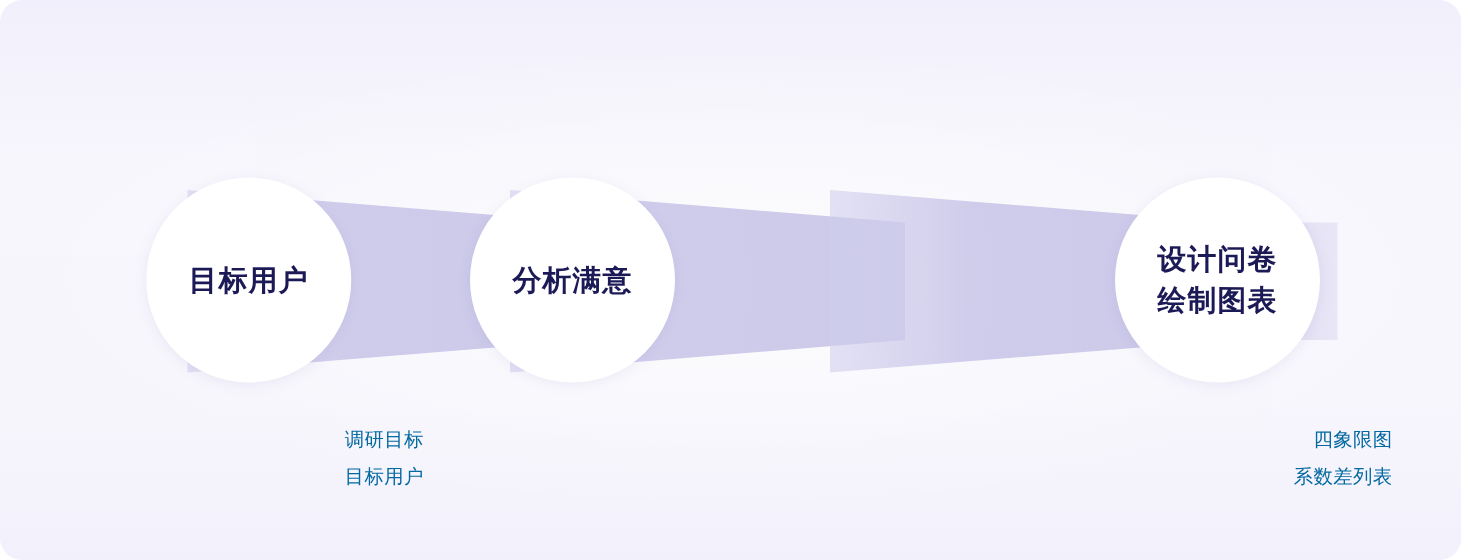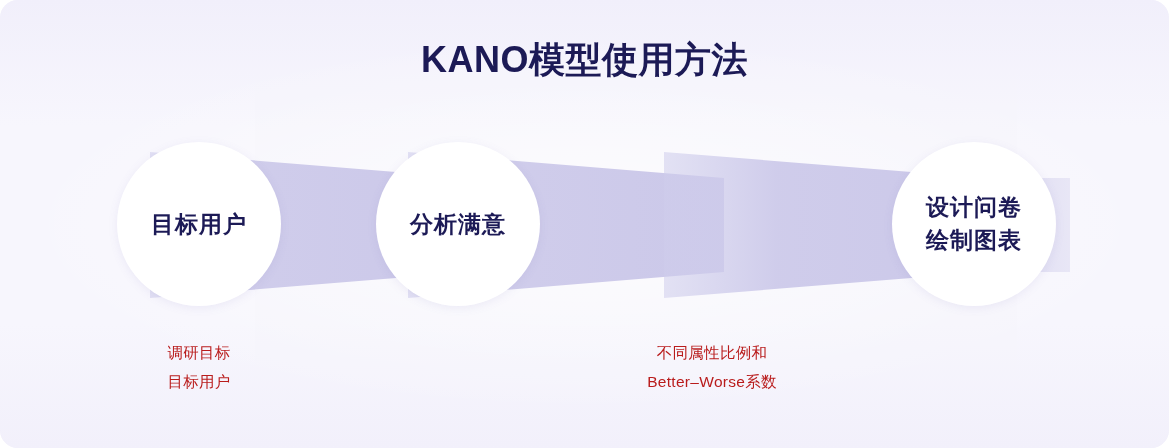--- a/index.html
+++ b/index.html
@@ -75,24 +75,24 @@
     color: #1c1a56;
     line-height: 33px;
     letter-spacing: 1px;
     white-space: pre-line;
   }
 
   .caption {
     position: absolute;
     top: 338px;
     width: 280px;
-    text-align: center;
+    text-align: right;
     font-size: 15.5px;
     line-height: 29px;
-    color: #b91c1c;
+    color: #0369a1;
     white-space: pre-line;
     letter-spacing: 0.3px;
   }
 
   
   #step-1 { left: 117px; }
   #step-2 { left: 376px; }
   #step-3 { left: 630px; }
   #step-4 { left: 892px; }
 
@@ -101,21 +101,20 @@
   #caption-3 { left: 572px; }
   #caption-4 { left: 834px; }
 </style>
 </head>
 <body>
 
 <div id="canvas">
 
   <div id="vignette"></div>
 
-  <div id="title">KANO模型使用方法</div>
 
   <svg id="flow" viewBox="0 0 1169 448" preserveAspectRatio="none" aria-hidden="true">
     <defs>
       <linearGradient id="gseg1" x1="0" y1="0" x2="1" y2="0">
         <stop offset="0%" stop-color="#cfcdec" stop-opacity="0.55"></stop>
         <stop offset="35%" stop-color="#cdcaea" stop-opacity="0.95"></stop>
         <stop offset="100%" stop-color="#cbc8e9" stop-opacity="1"></stop>
       </linearGradient>
       <linearGradient id="gseg2" x1="0" y1="0" x2="1" y2="0">
         <stop offset="0%" stop-color="#cfcdec" stop-opacity="0.55"></stop>
@@ -148,16 +147,16 @@
   <div class="step" id="step-2">
     <span class="step-label">分析满意</span>
   </div>
   <div class="step" id="step-4">
     <span class="step-label">设计问卷
 绘制图表</span>
   </div>
 
   <div class="caption" id="caption-1">调研目标
 目标用户</div>
-  <div class="caption" id="caption-3">不同属性比例和
-Better–Worse系数</div>
+  <div class="caption" id="caption-4">四象限图
+系数差列表</div>
 
 </div>
 
 </body></html>

